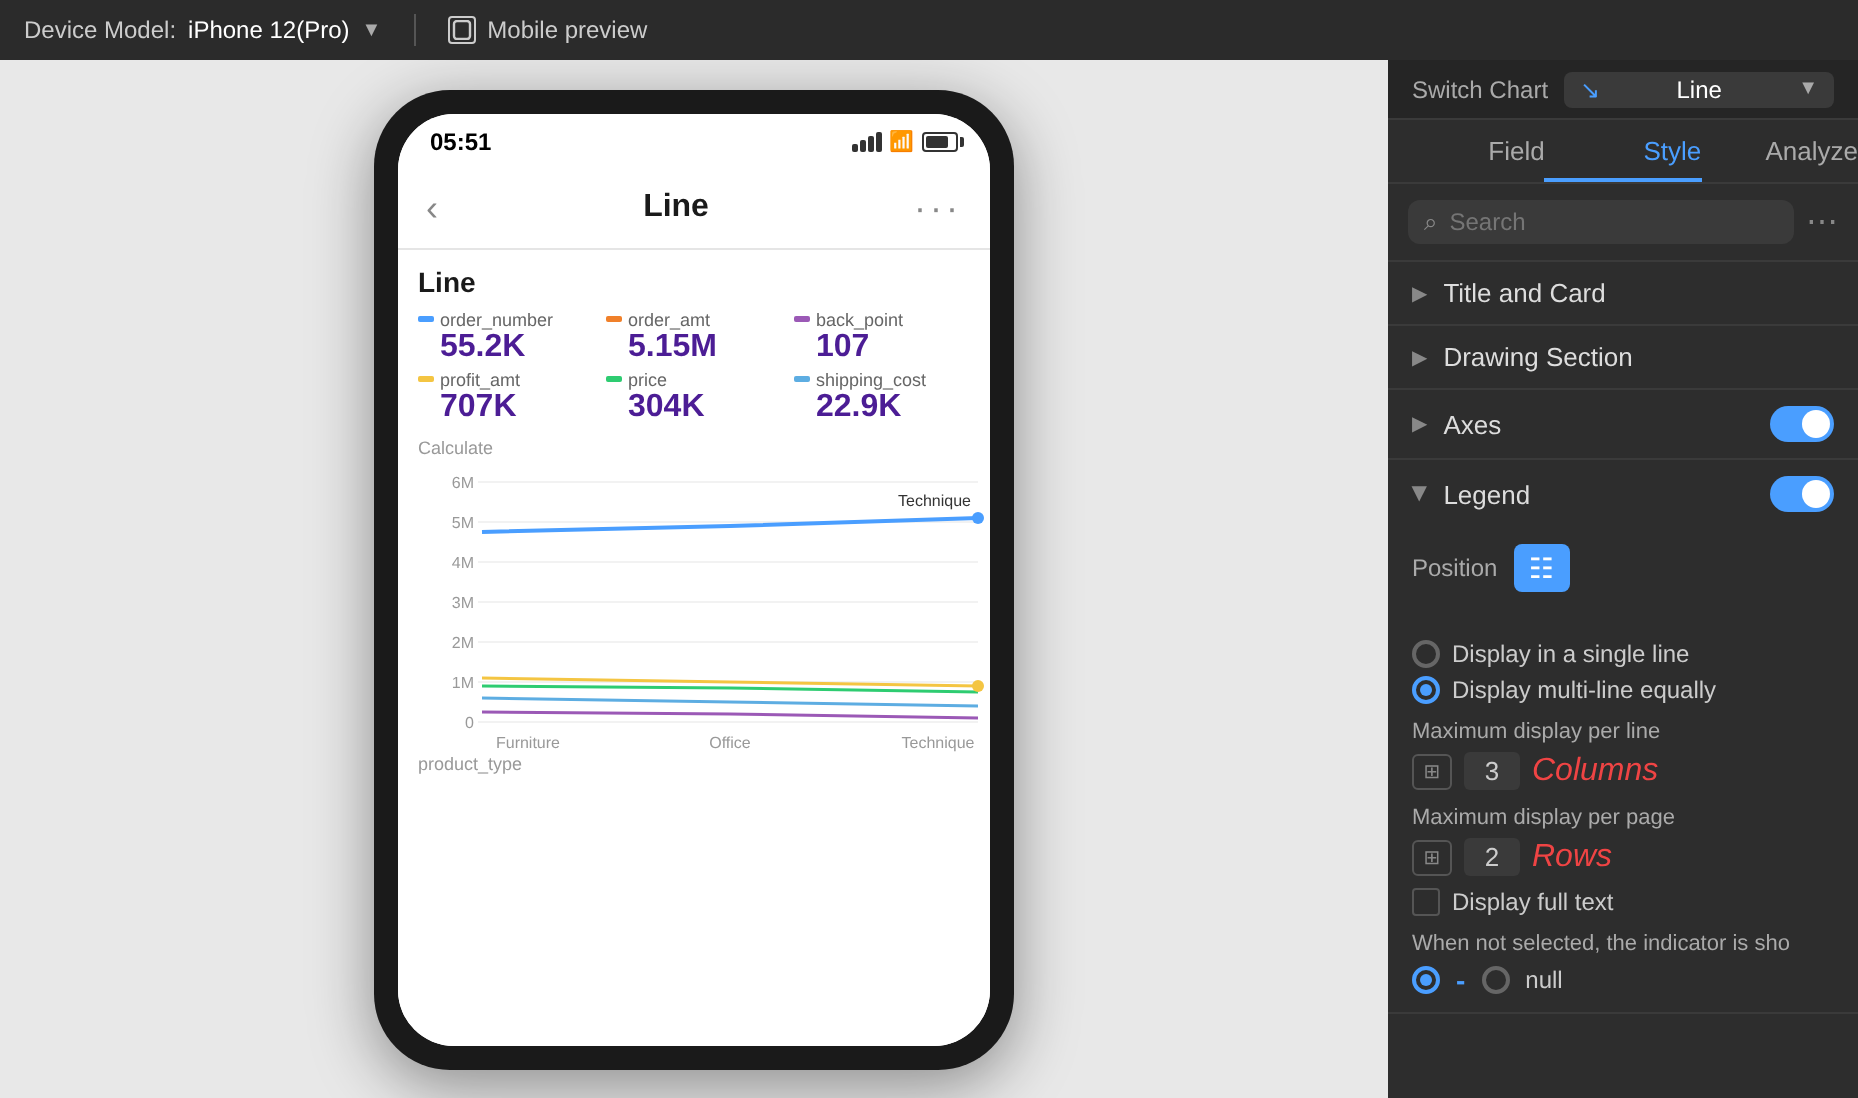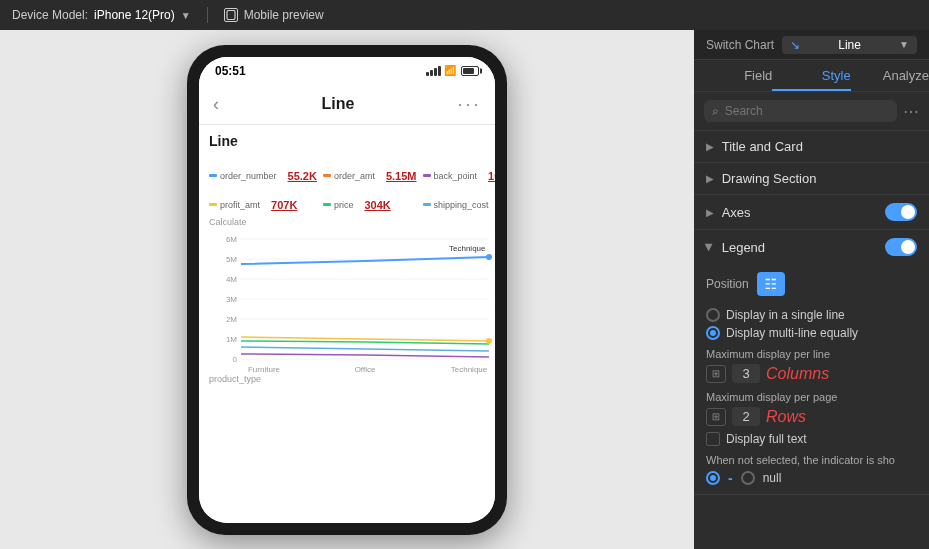--- a/index.html
+++ b/index.html
@@ -125,24 +125,24 @@
       overflow: hidden;
     }
     .chart-title { font-size: 14px; font-weight: 600; color: #1a1a1a; margin-bottom: 6px; }
 
     .legend-grid {
       display: grid;
       grid-template-columns: repeat(3, 1fr);
       gap: 2px 6px;
       margin-bottom: 6px;
     }
-    .legend-item { display: flex; flex-direction: row; margin-top: 15px; }
+    .legend-item { display: flex; flex-direction: column; }
     .legend-label { font-size: 9px; color: #666; display: flex; align-items: center; gap: 3px; }
     .legend-dot { width: 8px; height: 3px; border-radius: 1px; flex-shrink: 0; }
-    .legend-value { font-size: 11px; font-weight: 600; color: #b91c1c; margin-left: 11px; text-decoration: underline; }
+    .legend-value { font-size: 16px; font-weight: 600; color: #4c1d95; margin-left: 11px; }
 
     .chart-label { font-size: 9px; color: #999; margin-bottom: 2px; }
 
     .chart-svg-wrapper {
       width: 100%;
       height: 140px;
       position: relative;
     }
 
     
@@ -257,21 +257,21 @@
 
     
     .legend-section {
       padding: 8px 12px;
       border-bottom: 1px solid #3a3a3a;
     }
 
     .position-row {
       display: flex;
       align-items: center;
-      margin-bottom: 12px;
+      margin-bottom: 24px;
       gap: 8px;
     }
     .position-label { color: #aaa; font-size: 12px; }
     .position-btn {
       width: 28px; height: 24px;
       background: #4a9eff;
       border-radius: 4px;
       display: flex; align-items: center; justify-content: center;
       cursor: pointer;
     }

